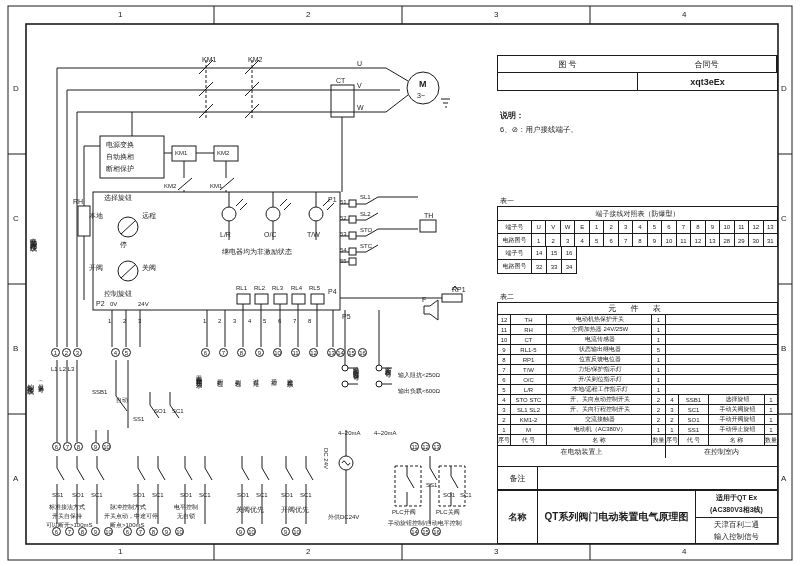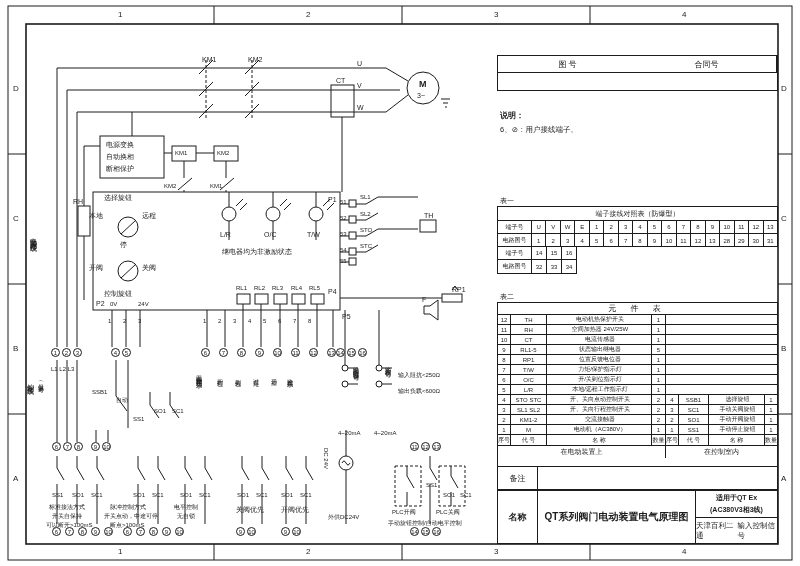--- a/index.html
+++ b/index.html
@@ -300,20 +300,24 @@
  <span class="circ">14</span>
  <span class="circ">15</span>
  <span class="circ">16</span>
 </div>
 
 <div class="box" style="left:497px;top:55px;width:281px;height:36px">
  <div class="flexr bb" style="height:17px">
   <div class="cell l8" style="flex:1">图 号</div>
   <div class="cell l8 br" style="width:140px">合同号</div>
  </div>
+ <div class="flexr" style="height:17px">
+  <div class="cell br" style="width:140px"></div>
+  <div class="cell l9 b" style="flex:1">xqt3eEx</div>
+ </div>
 </div>
 
 <div class="ab" style="left:500px;top:112px;width:277px;white-space:normal">
  <div class="l8 b">说明：</div>
  <div class="note7">6、⊘：用户接线端子。</div>
 </div>
 
 <div class="ab l7" style="left:500px;top:197px">表一</div>
 <div class="box" style="left:497px;top:206px;width:281px;height:41px">
  <div class="t1title">端子接线对照表（防爆型）</div>
@@ -496,19 +500,19 @@
 
 <div class="box" style="left:497px;top:490px;width:281px;height:54px">
  <div class="flexr" style="height:100%">
   <div class="cell l9 b br" style="width:40px">名称</div>
   <div class="cell b br" style="width:158px;font-size:10px">QT系列阀门电动装置电气原理图</div>
   <div style="flex:1;display:flex;flex-direction:column">
    <div class="cell b bb" style="height:27px;flex-direction:column;font-size:7px;gap:2px">
     <div>适用于QT Ex</div>
     <div>(AC380V3相3线)</div>
    </div>
-   <div class="cell" style="flex:1;font-size:7.5px;gap:2px">
+   <div class="cell" style="flex:1;flex-direction:column;font-size:7.5px;gap:2px">
     <div>天津百利二通</div>
     <div>输入控制信号</div>
    </div>
   </div>
  </div>
 </div>
 
 </body></html>

